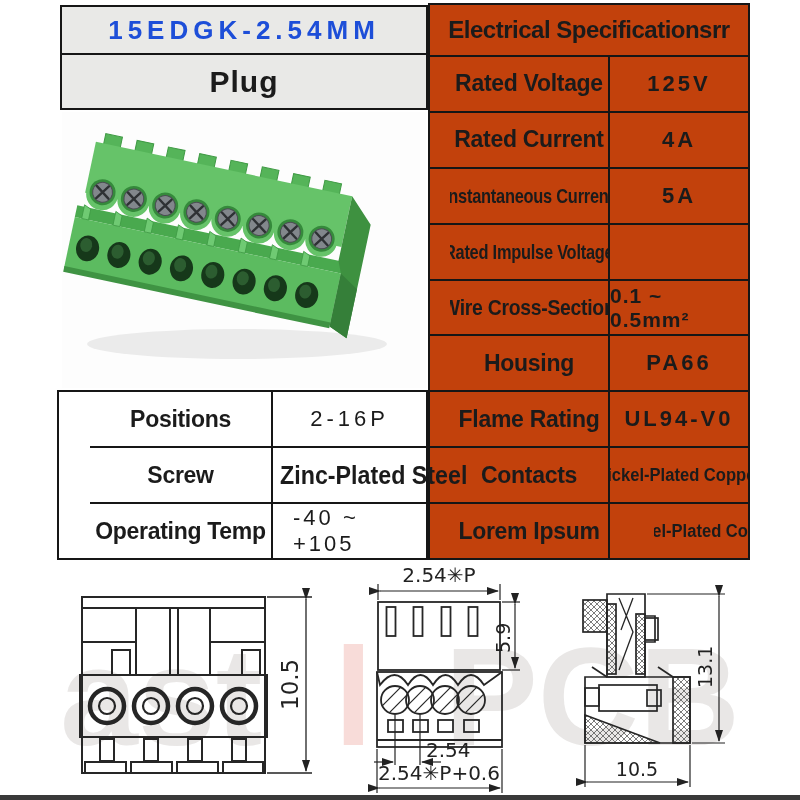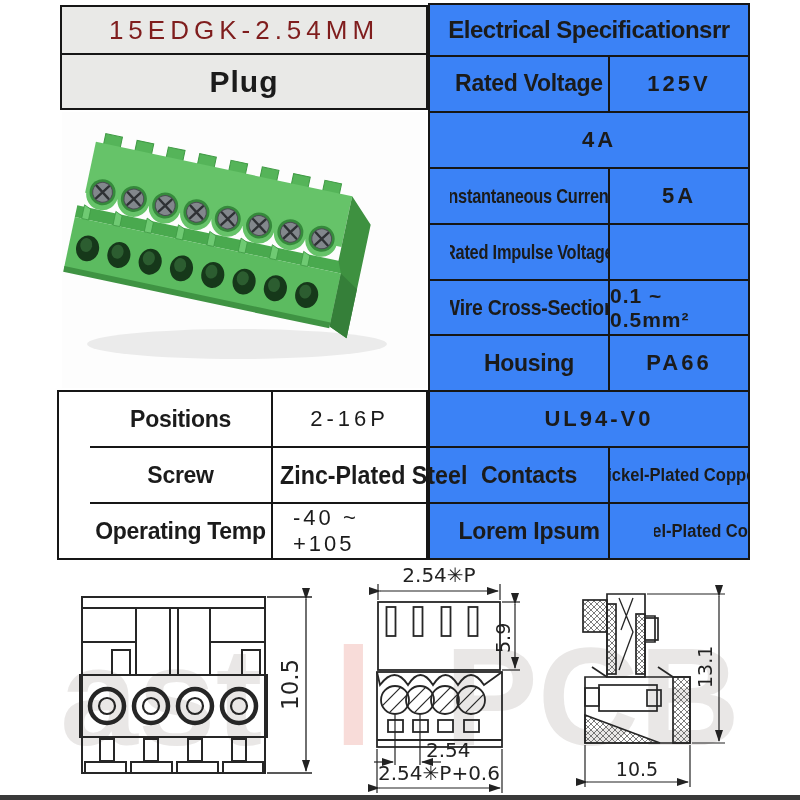--- a/index.html
+++ b/index.html
@@ -3,27 +3,27 @@
 <meta charset="utf-8">
 <style>
   html,body{margin:0;padding:0;background:#fff;}
   .canvas{position:relative;width:800px;height:800px;background:#ffffff;overflow:hidden;
           font-family:"Liberation Sans", sans-serif;color:#1b1b1b;}
 
   
   .title-panel{position:absolute;left:60px;top:5px;width:368px;height:105px;box-sizing:border-box;
                background:#e9e9e7;border:2px solid #161616;display:flex;flex-direction:column;}
   .title-model{height:46px;border-bottom:2px solid #161616;display:flex;align-items:center;justify-content:center;
-               font-size:26px;font-weight:400;letter-spacing:5px;color:#7f1d1d;}
+               font-size:26px;font-weight:700;letter-spacing:5px;color:#1d4ed8;}
   .title-type{flex:1;display:flex;align-items:center;justify-content:center;
               font-size:30px;font-weight:700;letter-spacing:1px;}
 
   
   .right-table{position:absolute;left:428px;top:3px;width:322px;height:557px;box-sizing:border-box;
-               border:2px solid #161616;background:#3b82f6;display:flex;flex-direction:column;}
+               border:2px solid #161616;background:#c2410c;display:flex;flex-direction:column;}
   .rt-header{height:50px;flex:0 0 50px;border-bottom:2px solid #161616;display:flex;align-items:center;justify-content:center;
              font-size:24px;font-weight:700;letter-spacing:-0.5px;}
   .rt-row{flex:1;display:flex;border-bottom:2px solid #161616;min-height:0;padding-left:20px;}
   .rt-row:last-child{border-bottom:none;gap:44px;}
   .rt-label{width:158px;flex:0 0 158px;border-right:2px solid #161616;display:flex;align-items:center;justify-content:center;
             font-size:23px;font-weight:700;letter-spacing:-0.3px;overflow:hidden;}
   .rt-value{flex:1;display:flex;align-items:center;justify-content:center;
             font-size:22px;font-weight:700;letter-spacing:3px;overflow:hidden;}
   .cond{display:inline-block;transform:scaleX(0.78);white-space:nowrap;font-size:21px;}
   .cond-md{display:inline-block;transform:scaleX(0.88);white-space:nowrap;font-size:22px;}
@@ -181,20 +181,21 @@
     </svg>
   </div>
 
   <div class="right-table">
     <div class="rt-header">Electrical Specificationsrr</div>
     <div class="rt-row">
       <div class="rt-label">Rated Voltage</div>
       <div class="rt-value">125V</div>
     </div>
     <div class="rt-row">
+      <div class="rt-label">Rated Current</div>
       <div class="rt-value">4A</div>
     </div>
     <div class="rt-row">
       <div class="rt-label">
           <span class="cond">Instantaneous Current</span>
         </div>
       <div class="rt-value">5A</div>
     </div>
     <div class="rt-row">
       <div class="rt-label">
@@ -206,20 +207,21 @@
       <div class="rt-label">
           <span class="cond-md">Wire Cross-Section</span>
         </div>
       <div class="rt-value val-mm">0.1 ~ 0.5mm²</div>
     </div>
     <div class="rt-row">
       <div class="rt-label">Housing</div>
       <div class="rt-value">PA66</div>
     </div>
     <div class="rt-row">
+      <div class="rt-label">Flame Rating</div>
       <div class="rt-value">UL94-V0</div>
     </div>
     <div class="rt-row">
       <div class="rt-label">Contacts</div>
       <div class="rt-value val-bold">
           <span class="cond-v">Nickel-Plated Copper</span>
         </div>
     </div>
     <div class="rt-row">
       <div class="rt-label">Lorem Ipsum</div>

